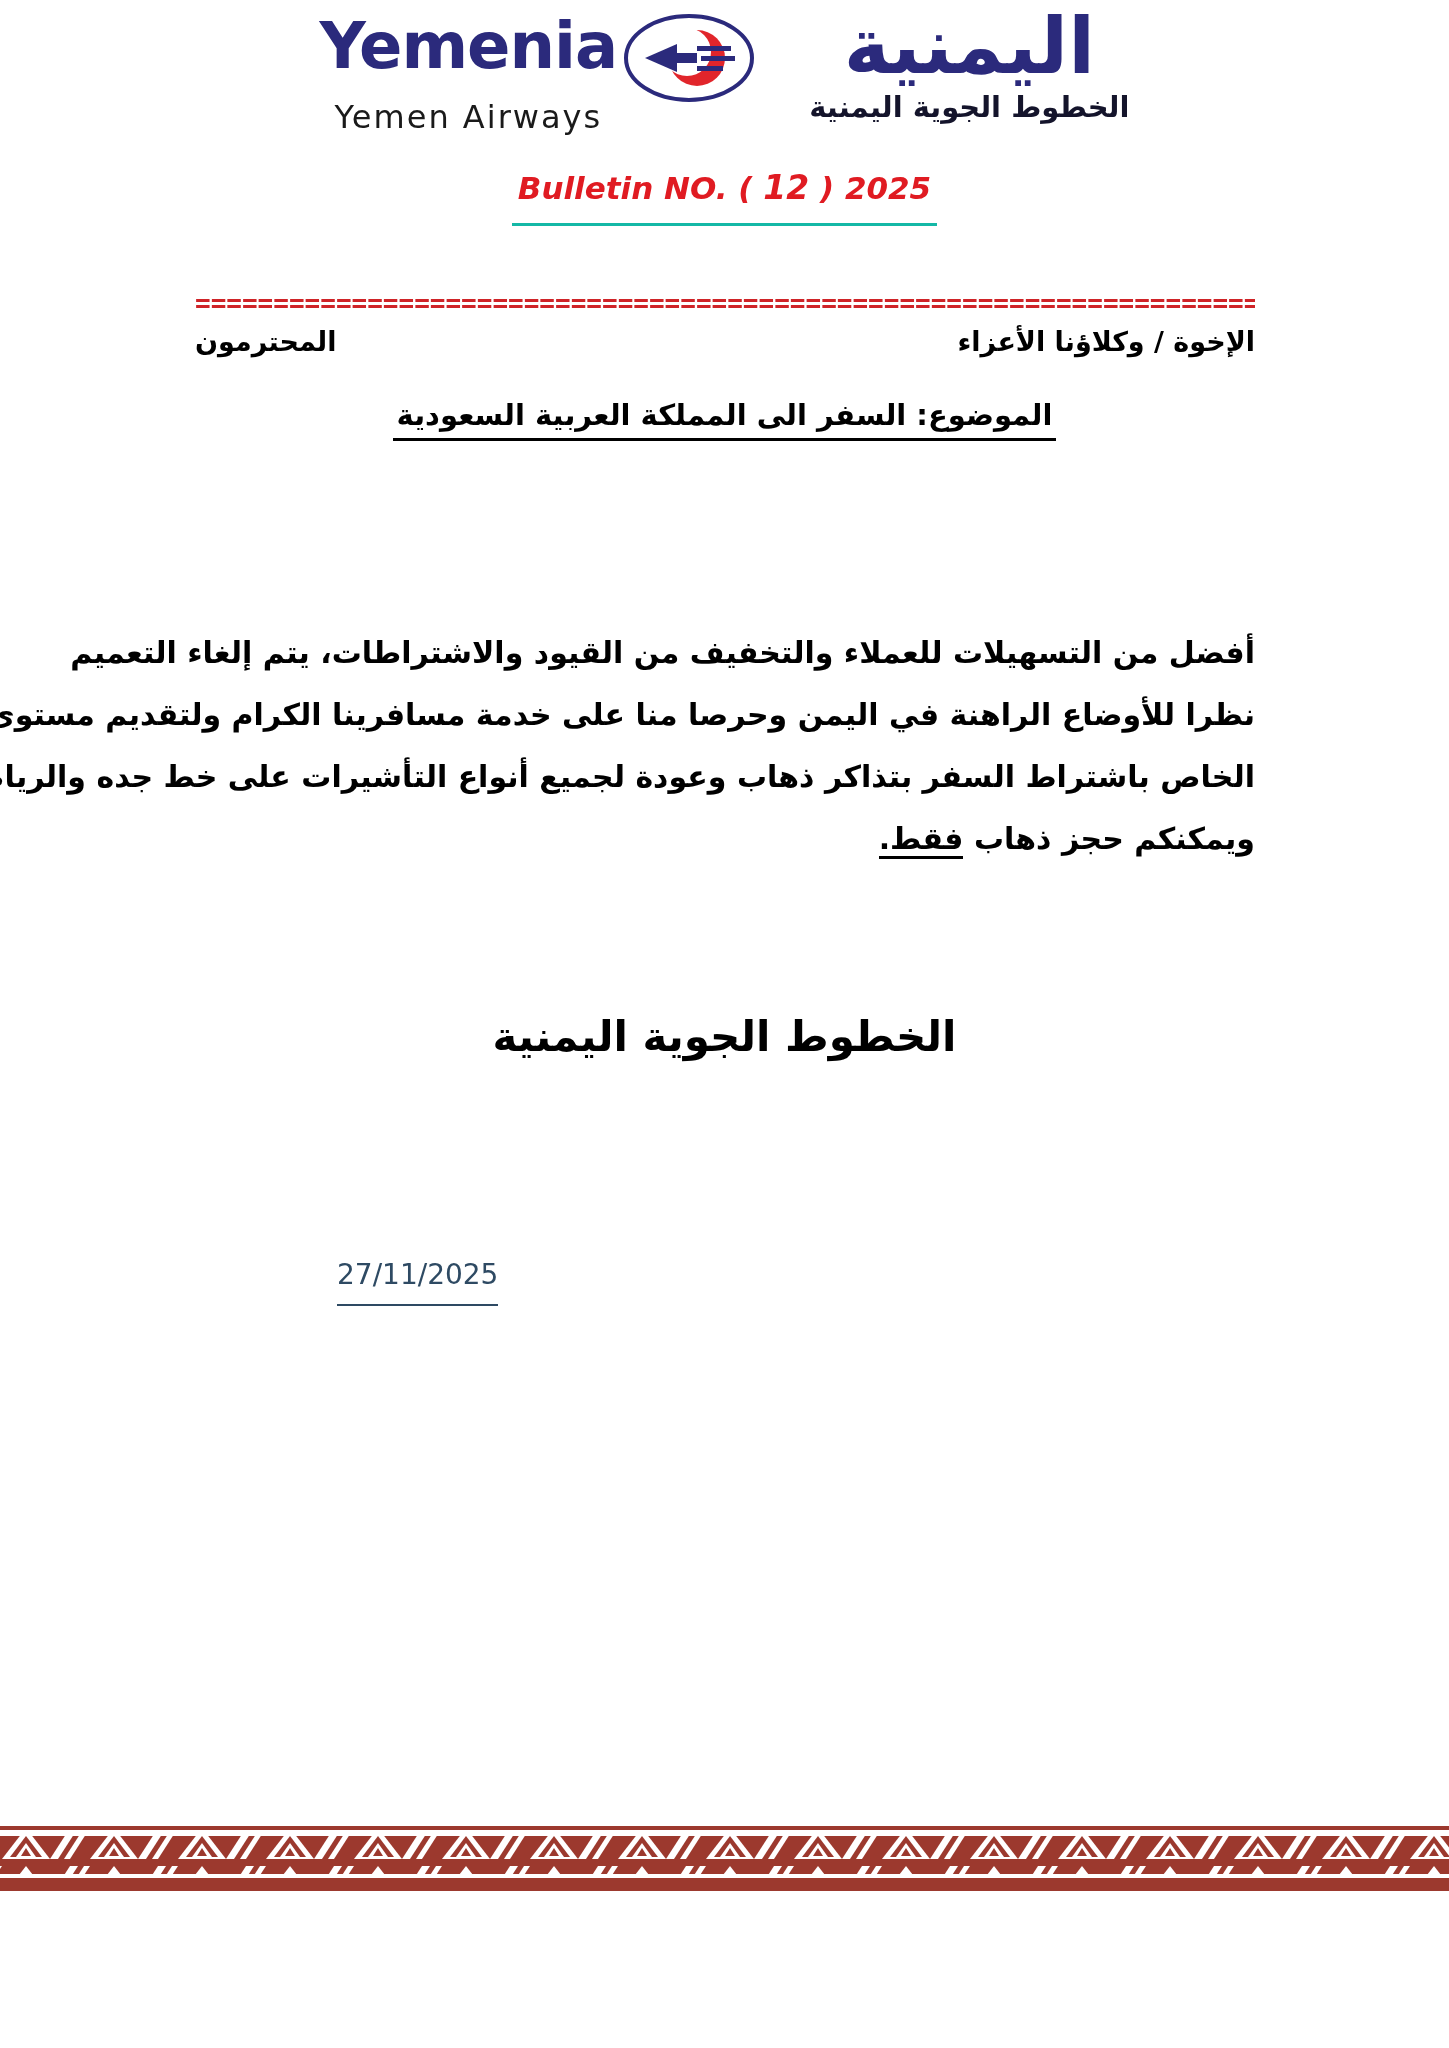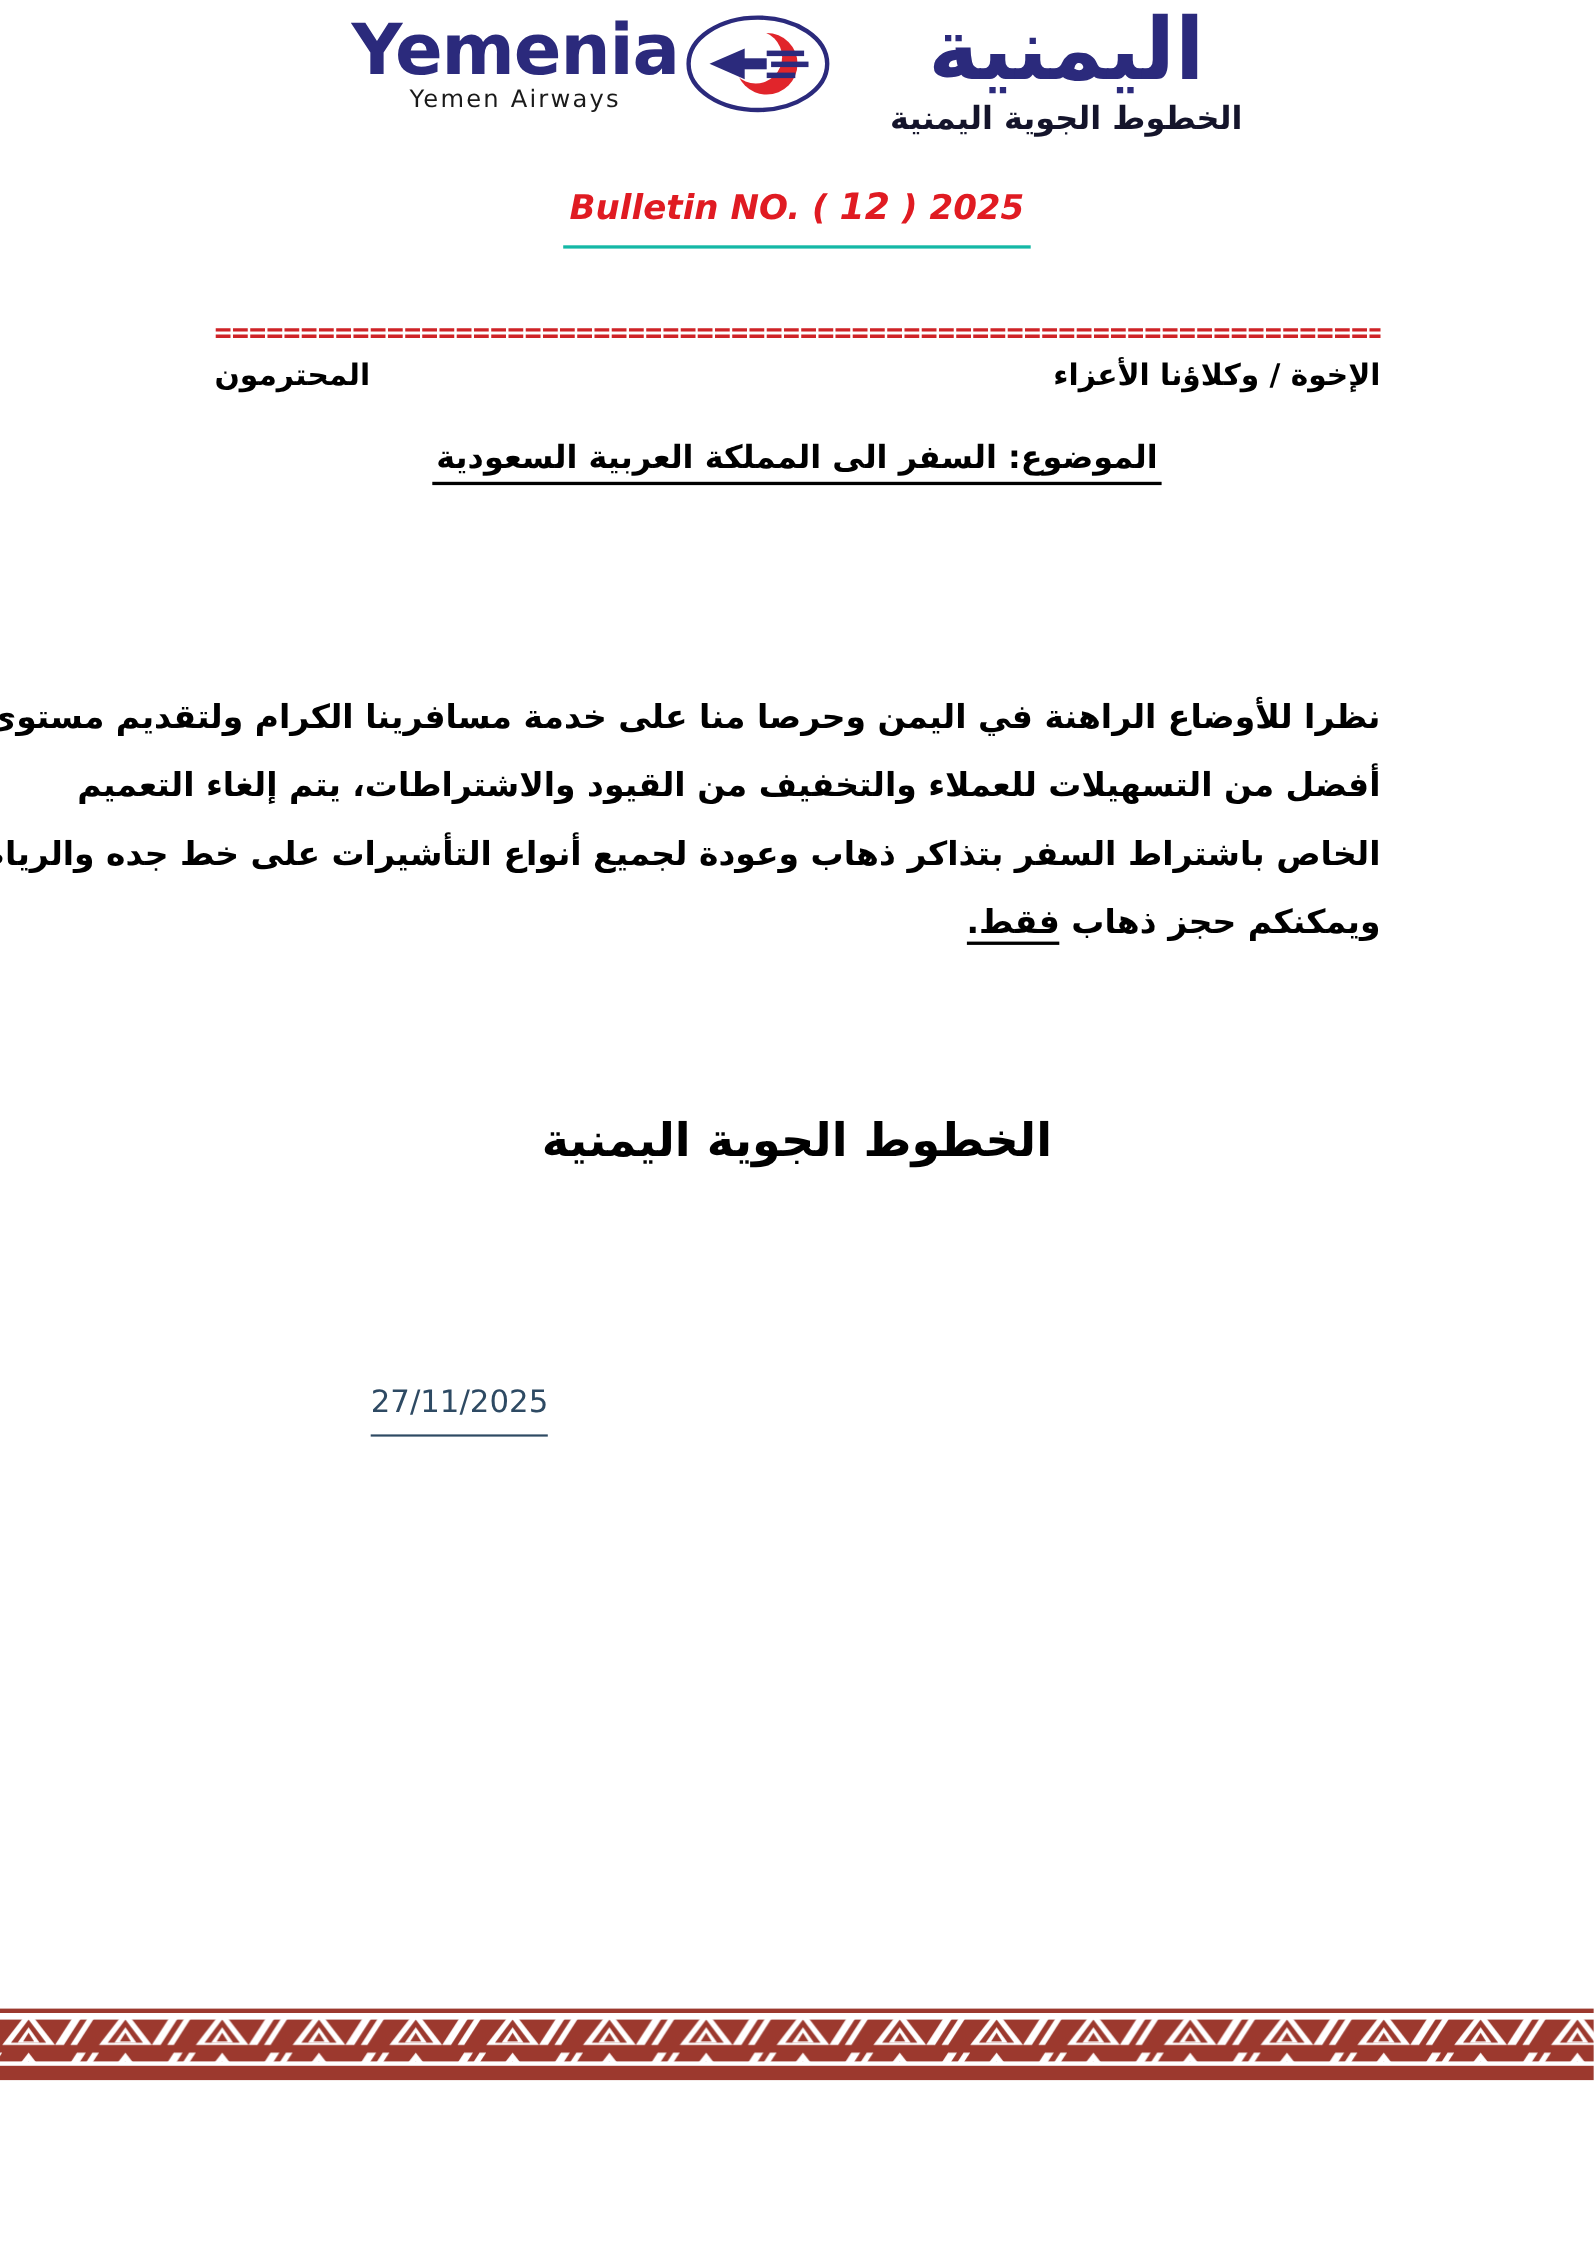--- a/index.html
+++ b/index.html
@@ -13,21 +13,21 @@
   .logo-row{
     position:absolute;top:6px;left:0;right:0;
     display:flex;justify-content:center;align-items:flex-start;gap:4px;
   }
   .brand-latin-block{text-align:center;padding-top:8px;}
   .brand-latin{
     font-size:64px;font-weight:bold;color:#2b2a7c;
     letter-spacing:-1px;line-height:1;
   }
   .brand-latin-sub{
-    font-size:22px;color:#1a1a1a;letter-spacing:2px;margin-top:0;
+    font-size:32px;color:#1a1a1a;letter-spacing:2px;margin-top:20px;
   }
   .emblem{margin-top:6px;}
   .brand-arabic-block{text-align:center;direction:rtl;margin-left:48px;}
   .brand-arabic{
     font-size:78px;font-weight:bold;color:#2b2a7c;line-height:1.05;
   }
   .brand-arabic-sub{
     font-size:29px;font-weight:bold;color:#14142b;margin-top:2px;
   }
   
@@ -127,22 +127,22 @@
   <div class="greeting-row">
     <span>الإخوة / وكلاؤنا الأعزاء</span>
     <span>المحترمون</span>
   </div>
 
   <div class="subject">
     <span class="subject-inner">الموضوع: السفر الى المملكة العربية السعودية</span>
   </div>
 
   <div class="body-block">
+    <div class="body-line">أفضل من التسهيلات للعملاء والتخفيف من القيود والاشتراطات، يتم إلغاء التعميم</div>
     <div class="body-line">نظرا للأوضاع الراهنة في اليمن وحرصا منا على خدمة مسافرينا الكرام ولتقديم مستوى</div>
-    <div class="body-line">أفضل من التسهيلات للعملاء والتخفيف من القيود والاشتراطات، يتم إلغاء التعميم</div>
     <div class="body-line">الخاص باشتراط السفر بتذاكر ذهاب وعودة لجميع أنواع التأشيرات على خط جده والرياض</div>
     <div class="body-line"><span>ويمكنكم حجز ذهاب </span><span class="u">فقط.</span></div>
   </div>
 
   <div class="sig-company">الخطوط الجوية اليمنية</div>
 
   <div class="date">27/11/2025</div>
 
   <div class="bottom-border">
     <svg width="1449" height="68" viewBox="0 0 1449 68">

